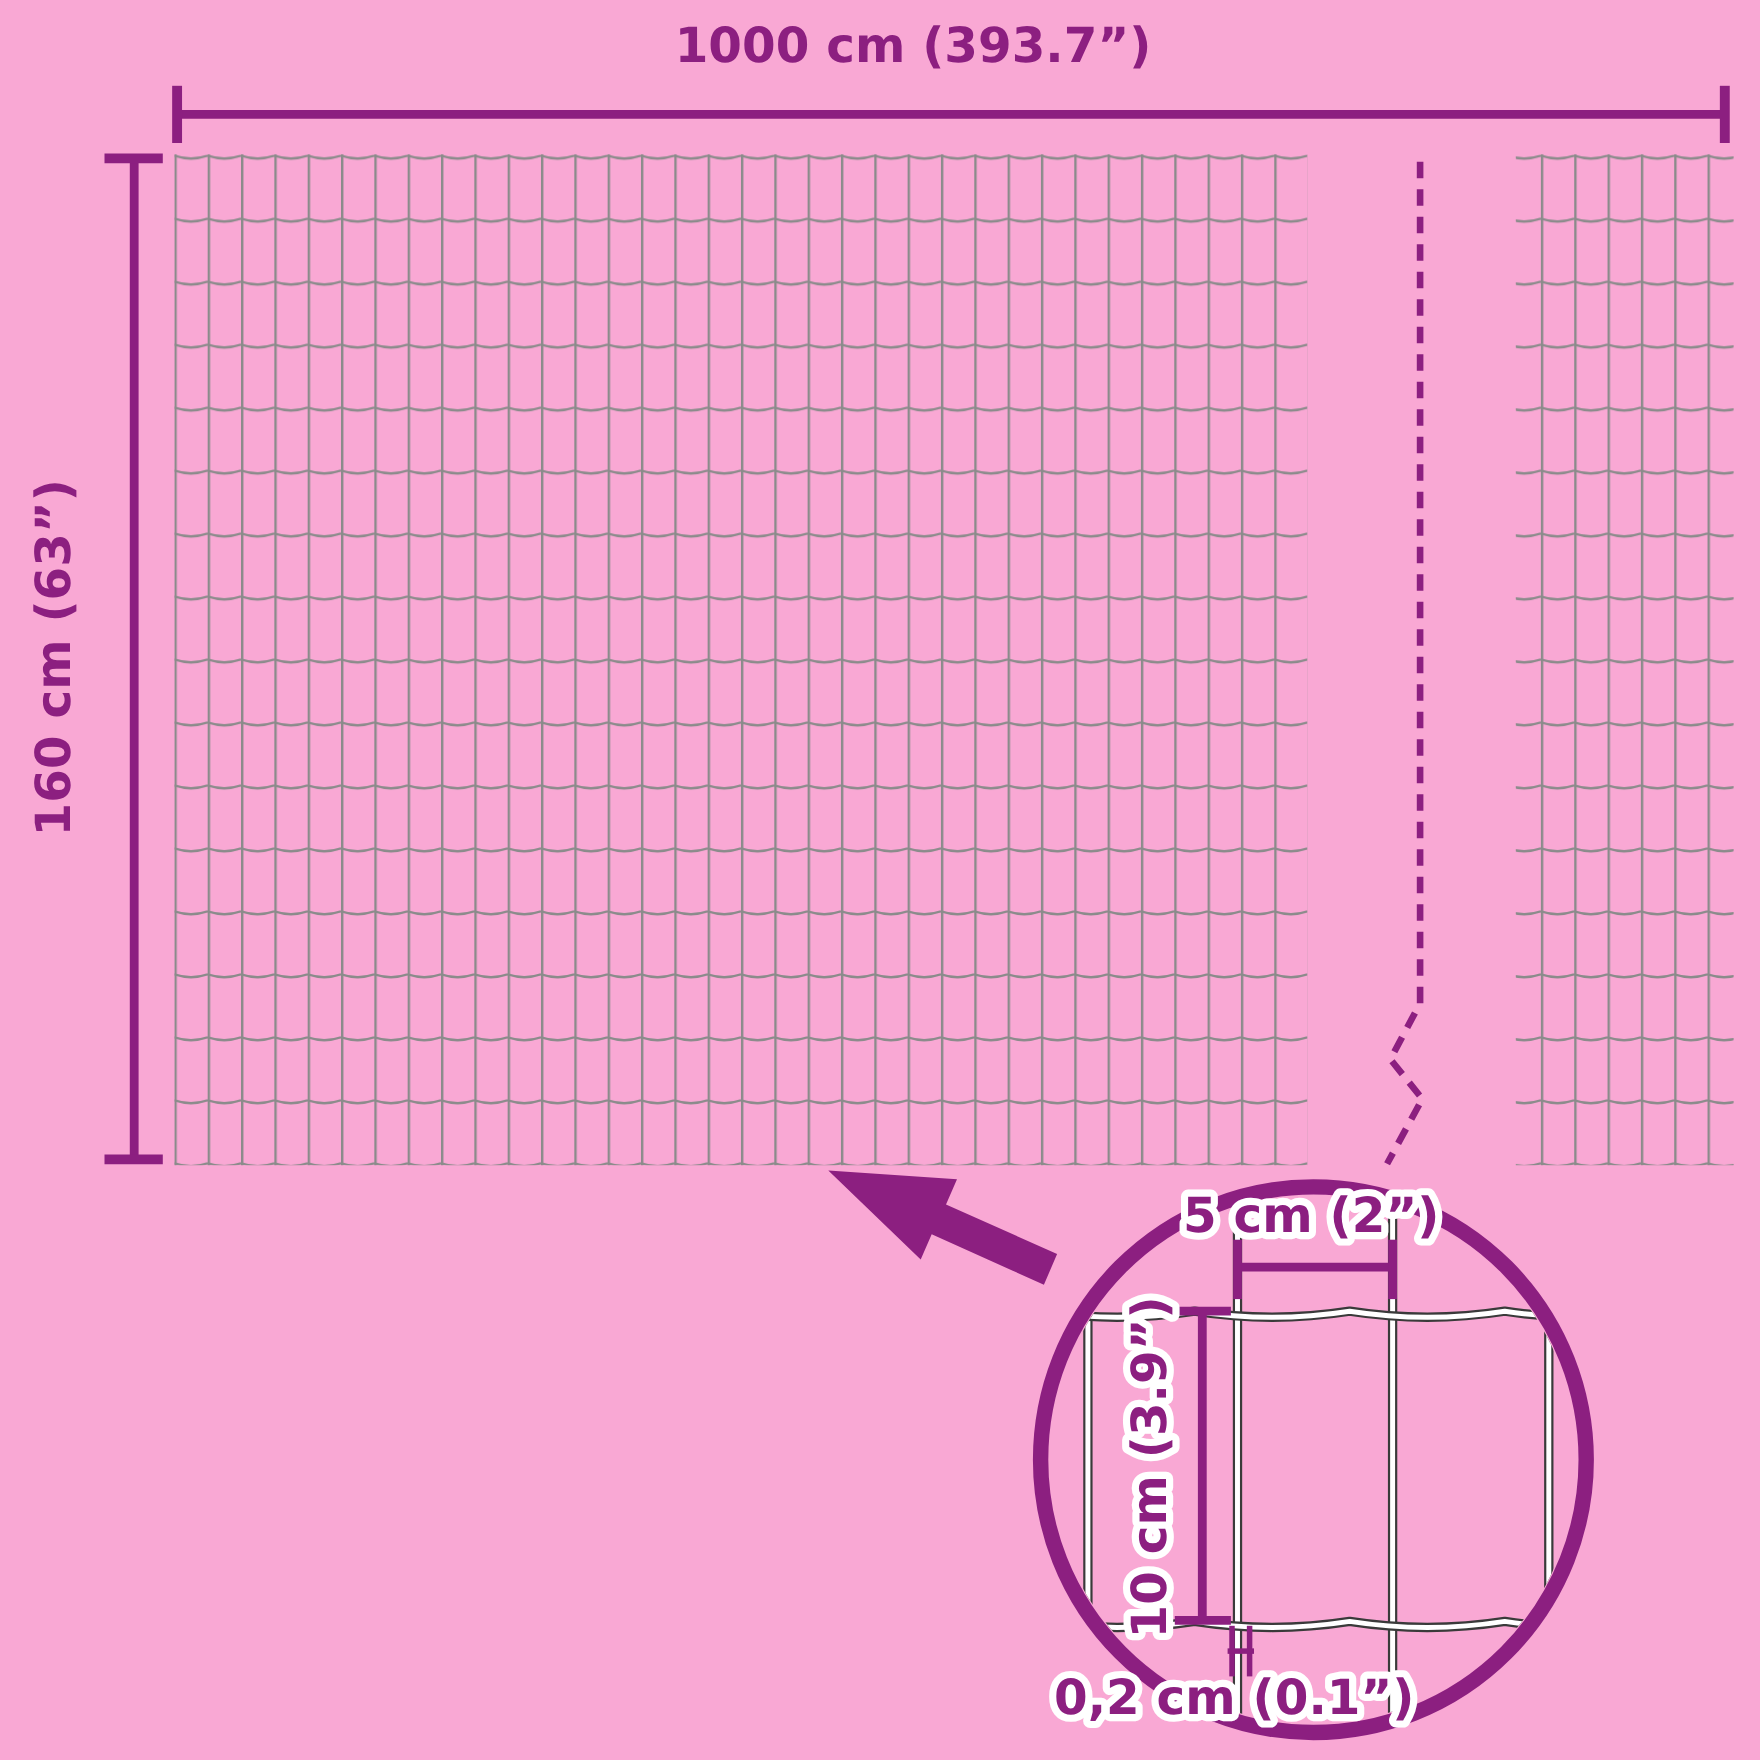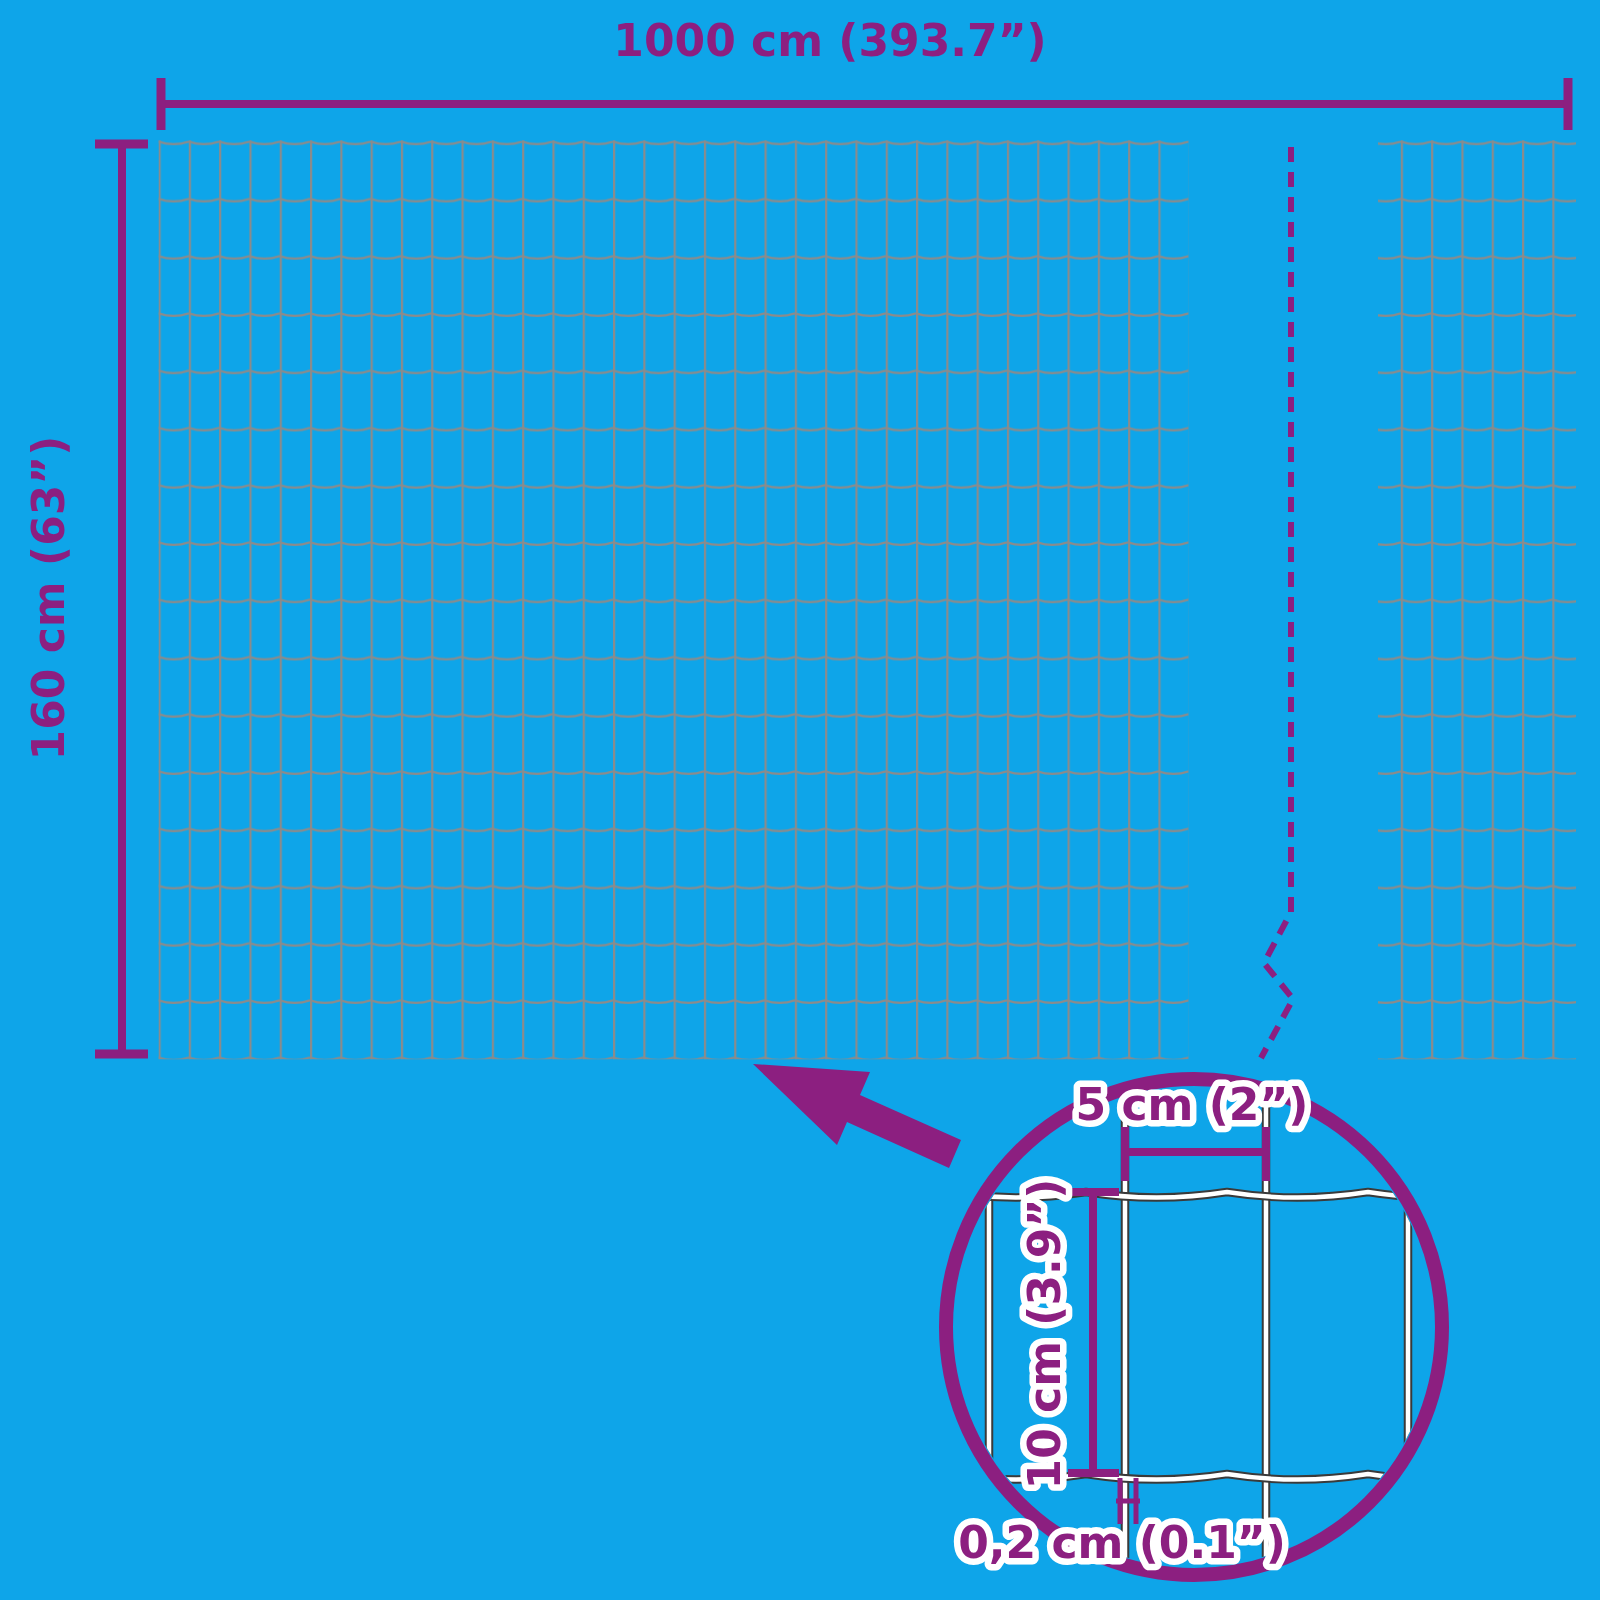--- a/index.html
+++ b/index.html
@@ -1,16 +1,16 @@
 <!DOCTYPE html>
 <html><head>
 <meta charset="utf-8">
 <style>
   html,body{margin:0;padding:0;background:#fff;}
-  .stage{position:relative;width:1600px;height:1600px;background:#0ea5e9;overflow:hidden;}
+  .stage{position:relative;width:1600px;height:1600px;background:#f9a8d4;overflow:hidden;}
   svg{display:block;}
   .dim-stroke{stroke:#8C1F80;fill:none;}
   .dim-fill{fill:#8C1F80;}
   text{
     font-family:"DejaVu Sans","Liberation Sans",sans-serif;
     font-weight:700;
     fill:#8C1F80;
   }
   .lbl-lg{font-size:44px;}
   .lbl-md{font-size:44px;}

